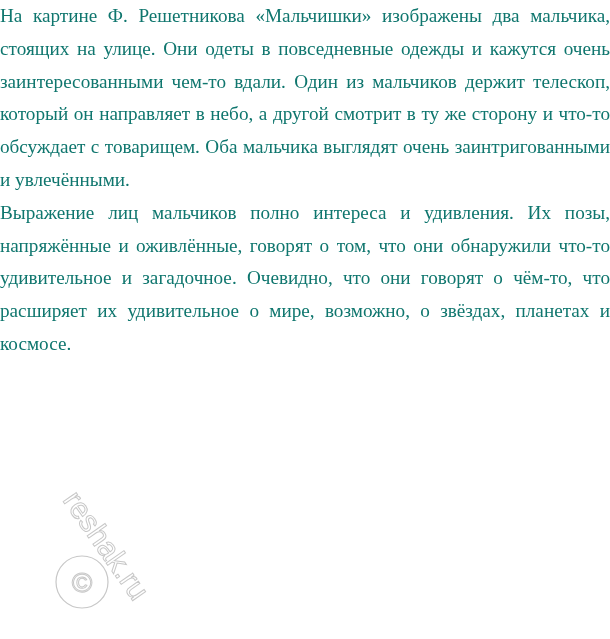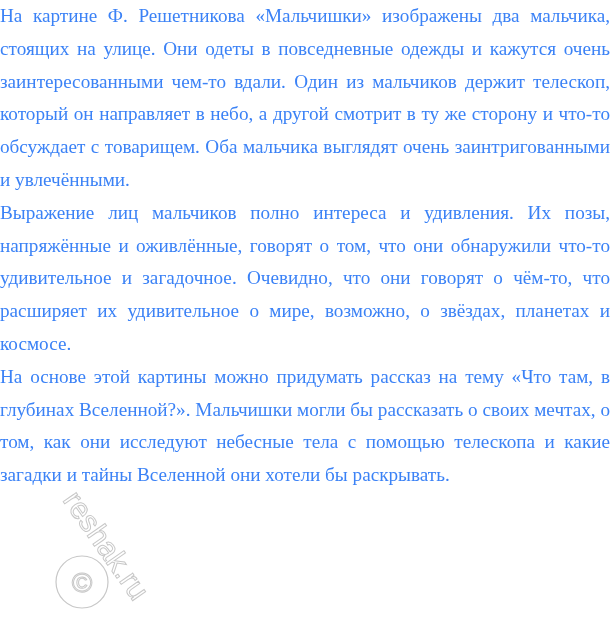--- a/index.html
+++ b/index.html
@@ -14,21 +14,21 @@
       position: relative;
     }
     .doc {
       position: absolute;
       left: 0;
       top: 0;
       width: 610px;
       font-family: "Liberation Serif", "DejaVu Serif", serif;
       font-size: 19.2px;
       line-height: 32.8px;
-      color: #3b82f6;
+      color: #0f766e;
       text-align: justify;
       padding-top: 0px;
     }
     .para {
       margin: 0;
       padding: 0;
       text-indent: 0;
     }
     .watermark {
       position: absolute;
@@ -39,21 +39,20 @@
       pointer-events: none;
       opacity: 0.55;
     }
   </style>
 </head>
 <body>
 
 <div class="doc">
   <p class="para">На картине Ф. Решетникова «Мальчишки» изображены два мальчика, стоящих на улице. Они одеты в повседневные одежды и кажутся очень заинтересованными чем-то вдали. Один из мальчиков держит телескоп, который он направляет в небо, а другой смотрит в ту же сторону и что-то обсуждает с товарищем. Оба мальчика выглядят очень заинтригованными и увлечёнными.</p>
   <p class="para">Выражение лиц мальчиков полно интереса и удивления. Их позы, напряжённые и оживлённые, говорят о том, что они обнаружили что-то удивительное и загадочное. Очевидно, что они говорят о чём-то, что расширяет их удивительное о мире, возможно, о звёздах, планетах и космосе.</p>
-  <p class="para">На основе этой картины можно придумать рассказ на тему «Что там, в глубинах Вселенной?». Мальчишки могли бы рассказать о своих мечтах, о том, как они исследуют небесные тела с помощью телескопа и какие загадки и тайны Вселенной они хотели бы раскрывать.</p>
 </div>
 
 <div class="watermark">
   <svg width="150" height="170" viewBox="0 0 150 170">
     <g fill="none" stroke="#9a9a9a" stroke-width="1.2">
       <circle cx="38" cy="112" r="26"></circle>
     </g>
     <text x="38" y="122" text-anchor="middle" font-family="Liberation Sans, sans-serif" font-size="28" fill="none" stroke="#9a9a9a" stroke-width="1">©</text>
     <text x="0" y="0" transform="translate(18,30) rotate(55)" font-family="Liberation Sans, sans-serif" font-size="30" fill="none" stroke="#9a9a9a" stroke-width="1">reshak.ru</text>
   </svg>

